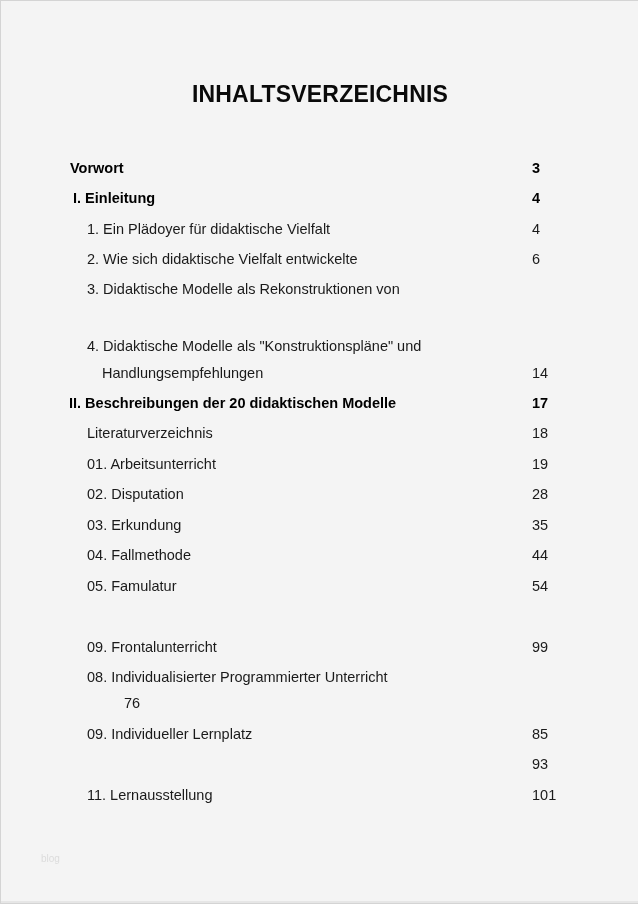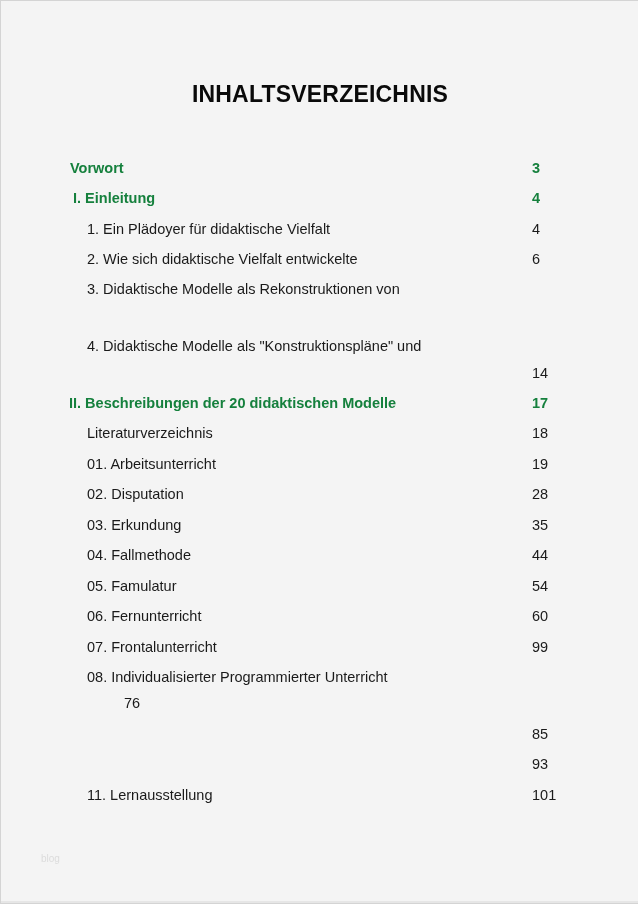--- a/index.html
+++ b/index.html
@@ -26,21 +26,21 @@
       letter-spacing: 0.2px;
       color: #0a0a0a;
     }
     .entry {
       position: absolute; left: 0; width: 638px;
       font-size: 14.5px; color: #1a1a1a;
       height: 20px; line-height: 20px;
     }
     .entry .label { position: absolute; white-space: nowrap; }
     .entry .page-num { position: absolute; white-space: nowrap; }
-    .entry.bold { font-weight: bold; color: #15803d; }
+    .entry.bold { font-weight: bold; color: #000000; }
     .watermark {
       position: absolute; left: 40px; top: 852px;
       font-size: 10px; color: #dcdcdc;
     }
   </style>
 </head>
 <body>
 
 <div class="page">
   <div class="title">INHALTSVERZEICHNIS</div>
@@ -70,20 +70,21 @@
     <span class="page-num" style="left:531px"></span>
   </div>
 
 
   <div class="entry" style="top:335px">
     <span class="label" style="left:86px">4. Didaktische Modelle als "Konstruktionspläne" und</span>
     <span class="page-num" style="left:531px"></span>
   </div>
 
   <div class="entry" style="top:362px">
+    <span class="label" style="left:101px">Handlungsempfehlungen</span>
     <span class="page-num" style="left:531px">14</span>
   </div>
 
   <div class="entry bold" style="top:392px">
     <span class="label" style="left:68px">II. Beschreibungen der 20 didaktischen Modelle</span>
     <span class="page-num" style="left:531px">17</span>
   </div>
 
   <div class="entry" style="top:422px">
     <span class="label" style="left:86px">Literaturverzeichnis</span>
@@ -108,40 +109,37 @@
   <div class="entry" style="top:544px">
     <span class="label" style="left:86px">04. Fallmethode</span>
     <span class="page-num" style="left:531px">44</span>
   </div>
 
   <div class="entry" style="top:575px">
     <span class="label" style="left:86px">05. Famulatur</span>
     <span class="page-num" style="left:531px">54</span>
   </div>
 
-  <div class="entry" style="top:605px">
-    <span class="label" style="left:86px">06. Fernunterricht</span>
-    <span class="page-num" style="left:531px">60</span>
-  </div>
 
   <div class="entry" style="top:636px">
-    <span class="label" style="left:86px">07. Frontalunterricht</span>
+    <span class="label" style="left:86px">09. Frontalunterricht</span>
     <span class="page-num" style="left:531px">99</span>
   </div>
 
   <div class="entry" style="top:666px">
     <span class="label" style="left:86px">08. Individualisierter Programmierter Unterricht</span>
     <span class="page-num" style="left:531px"></span>
   </div>
 
   <div class="entry" style="top:692px">
     <span class="label" style="left:123px">76</span>
   </div>
 
   <div class="entry" style="top:723px">
+    <span class="label" style="left:86px">09. Individueller Lernplatz</span>
     <span class="page-num" style="left:531px">85</span>
   </div>
 
   <div class="entry" style="top:753px">
     <span class="page-num" style="left:531px">93</span>
   </div>
 
   <div class="entry" style="top:784px">
     <span class="label" style="left:86px">11. Lernausstellung</span>
     <span class="page-num" style="left:531px">101</span>

